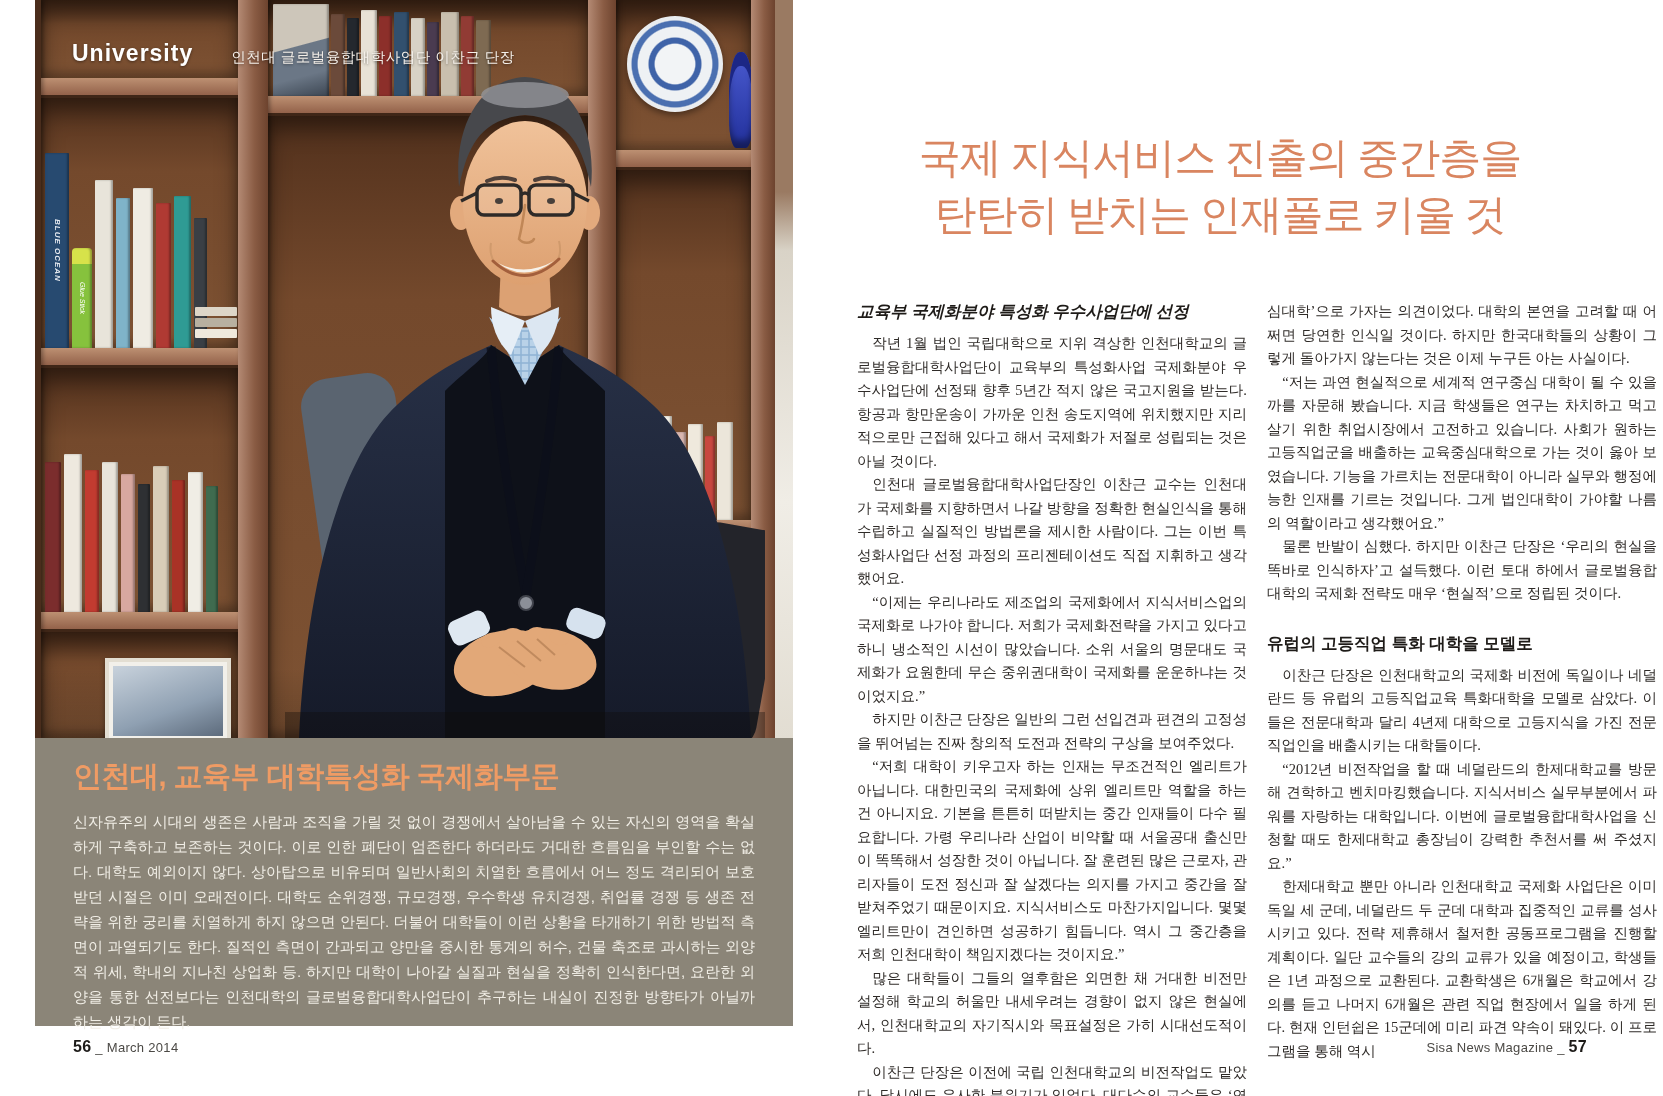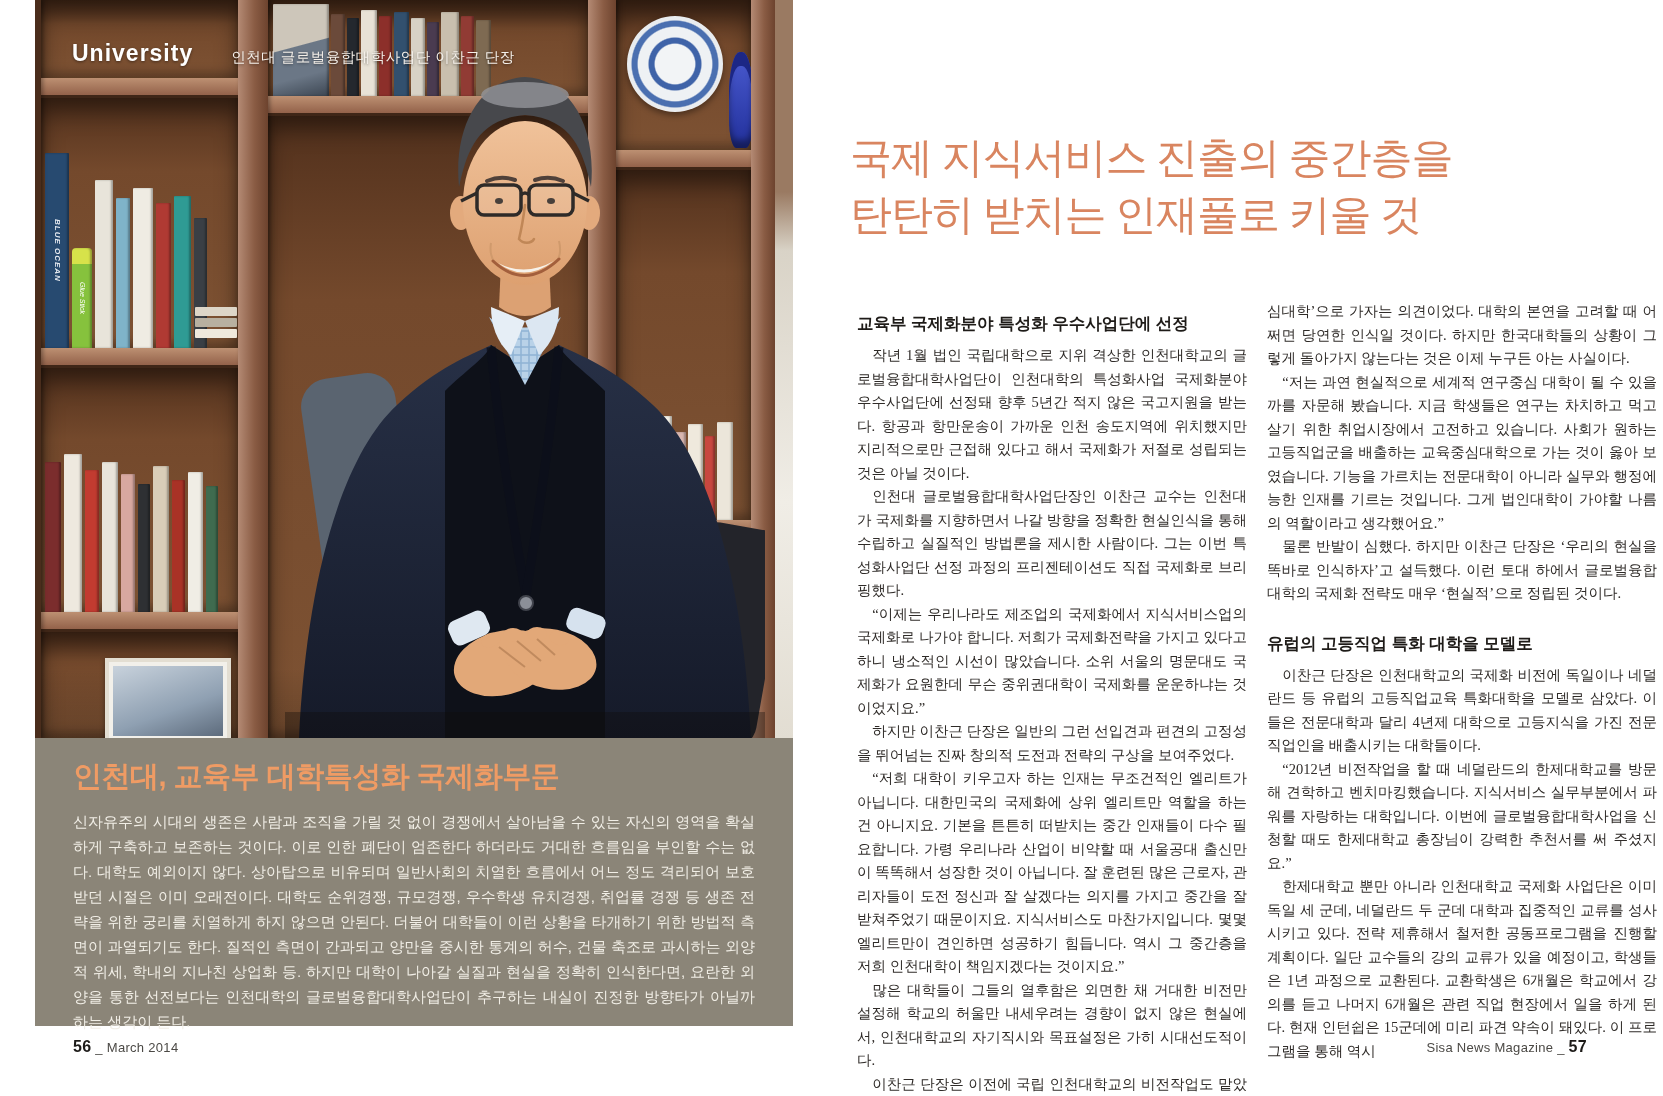--- a/index.html
+++ b/index.html
@@ -49,34 +49,34 @@
 
   
   .graybox{position:absolute;left:35px;top:738px;width:758px;height:288px;background:var(--overlay-gray,#8b8578);
          box-sizing:border-box;padding:20px 38px 0;}
   .graybox .h1{color:var(--accent-orange,#ef9b64);font-size:29px;font-weight:bold;letter-spacing:-0.5px;line-height:36px;}
   .graybox .h2{color:var(--accent-orange,#ef9b64);font-size:29px;font-weight:bold;letter-spacing:-0.5px;line-height:36px;
          text-align:right;margin-top:5px;}
   .standfirst{margin-top:15px;color:#f1eee6;font-size:15px;line-height:25px;text-align:justify;}
 
   
-  .main-headline{position:absolute;top:130px;right:73px;width:740px;text-align:left;
+  .main-headline{position:absolute;top:130px;right:73px;width:740px;text-align:center;
          font-family:"Liberation Serif","DejaVu Serif",serif;font-weight:400;
          color:var(--headline-salmon,#d98560);font-size:42px;line-height:57px;letter-spacing:-1px;}
   .col{position:absolute;top:300px;width:390px;color:var(--text-ink,#2f2b28);
          font-family:"Liberation Serif","DejaVu Serif",serif;font-size:14.5px;line-height:23.5px;}
   .col-1{left:857px;}
   .col-2{left:1267px;}
   .col p{margin:0;text-align:justify;}
   .col p.p{text-indent:1.05em;}
   .col p.cont{text-indent:0;}
   .col p.subhead{font-family:"Liberation Sans","DejaVu Sans",sans-serif;font-weight:bold;
          font-size:16.5px;line-height:22px;color:#1e1b18;text-indent:0;text-align:left;
          margin:26px 0 10px;}
-  .col p.subhead:first-of-type{margin-top:12px;}
+  .col p.subhead:first-of-type{margin-top:0;font-style:italic;}
 
   
   .footer{position:absolute;top:1038px;font-size:13px;color:#4b4945;letter-spacing:.3px;}
   .footer b{font-size:16px;color:#1d1b19;}
   .footer-left{left:73px;}
   .footer-right{right:76px;text-align:right;}
 </style>
 </head>
 <body>
 
@@ -257,22 +257,22 @@
   </div>
 
   <div class="main-headline">
     <div>국제 지식서비스 진출의 중간층을</div>
     <div>탄탄히 받치는 인재풀로 키울 것</div>
   </div>
 
   <div class="col col-1">
 
   <p class="block subhead">교육부 국제화분야 특성화 우수사업단에 선정</p>
-      <p class="block p">작년 1월 법인 국립대학으로 지위 격상한 인천대학교의 글로벌융합대학사업단이 인천대학의 특성화사업 국제화분야 우수사업단에 선정돼 향후 5년간 적지 않은 국고지원을 받는다. 항공과 항만운송이 가까운 인천 송도지역에 위치했지만 지리적으로만 근접해 있다고 해서 국제화가 저절로 성립되는 것은 아닐 것이다.</p>
-      <p class="block p">인천대 글로벌융합대학사업단장인 이찬근 교수는 인천대가 국제화를 지향하면서 나갈 방향을 정확한 현실인식을 통해 수립하고 실질적인 방법론을 제시한 사람이다. 그는 이번 특성화사업단 선정 과정의 프리젠테이션도 직접 국제화로 브리핑했다.</p>
+      <p class="block p">작년 1월 법인 국립대학으로 지위 격상한 인천대학교의 글로벌융합대학사업단이 교육부의 특성화사업 국제화분야 우수사업단에 선정돼 향후 5년간 적지 않은 국고지원을 받는다. 항공과 항만운송이 가까운 인천 송도지역에 위치했지만 지리적으로만 근접해 있다고 해서 국제화가 저절로 성립되는 것은 아닐 것이다.</p>
+      <p class="block p">인천대 글로벌융합대학사업단장인 이찬근 교수는 인천대가 국제화를 지향하면서 나갈 방향을 정확한 현실인식을 통해 수립하고 실질적인 방법론을 제시한 사람이다. 그는 이번 특성화사업단 선정 과정의 프리젠테이션도 직접 지휘하고 생각했어요.</p>
       <p class="block p">“이제는 우리나라도 제조업의 국제화에서 지식서비스업의 국제화로 나가야 합니다. 저희가 국제화전략을 가지고 있다고 하니 냉소적인 시선이 많았습니다. 소위 서울의 명문대도 국제화가 요원한데 무슨 중위권대학이 국제화를 운운하냐는 것이었지요.”</p>
       <p class="block p">하지만 이찬근 단장은 일반의 그런 선입견과 편견의 고정성을 뛰어넘는 진짜 창의적 도전과 전략의 구상을 보여주었다.</p>
       <p class="block p">“저희 대학이 키우고자 하는 인재는 무조건적인 엘리트가 아닙니다. 대한민국의 국제화에 상위 엘리트만 역할을 하는 건 아니지요. 기본을 튼튼히 떠받치는 중간 인재들이 다수 필요합니다. 가령 우리나라 산업이 비약할 때 서울공대 출신만이 똑똑해서 성장한 것이 아닙니다. 잘 훈련된 많은 근로자, 관리자들이 도전 정신과 잘 살겠다는 의지를 가지고 중간을 잘 받쳐주었기 때문이지요. 지식서비스도 마찬가지입니다. 몇몇 엘리트만이 견인하면 성공하기 힘듭니다. 역시 그 중간층을 저희 인천대학이 책임지겠다는 것이지요.”</p>
       <p class="block p">많은 대학들이 그들의 열후함은 외면한 채 거대한 비전만 설정해 학교의 허울만 내세우려는 경향이 없지 않은 현실에서, 인천대학교의 자기직시와 목표설정은 가히 시대선도적이다.</p>
       <p class="block p">이찬근 단장은 이전에 국립 인천대학교의 비전작업도 맡았다. 당시에도 유사한 분위기가 있었다. 대다수의 교수들은 ‘연구중</p>
     </div>
 
   <div class="col col-2">
 
   <p class="block cont">심대학’으로 가자는 의견이었다. 대학의 본연을 고려할 때 어쩌면 당연한 인식일 것이다. 하지만 한국대학들의 상황이 그렇게 돌아가지 않는다는 것은 이제 누구든 아는 사실이다.</p>

